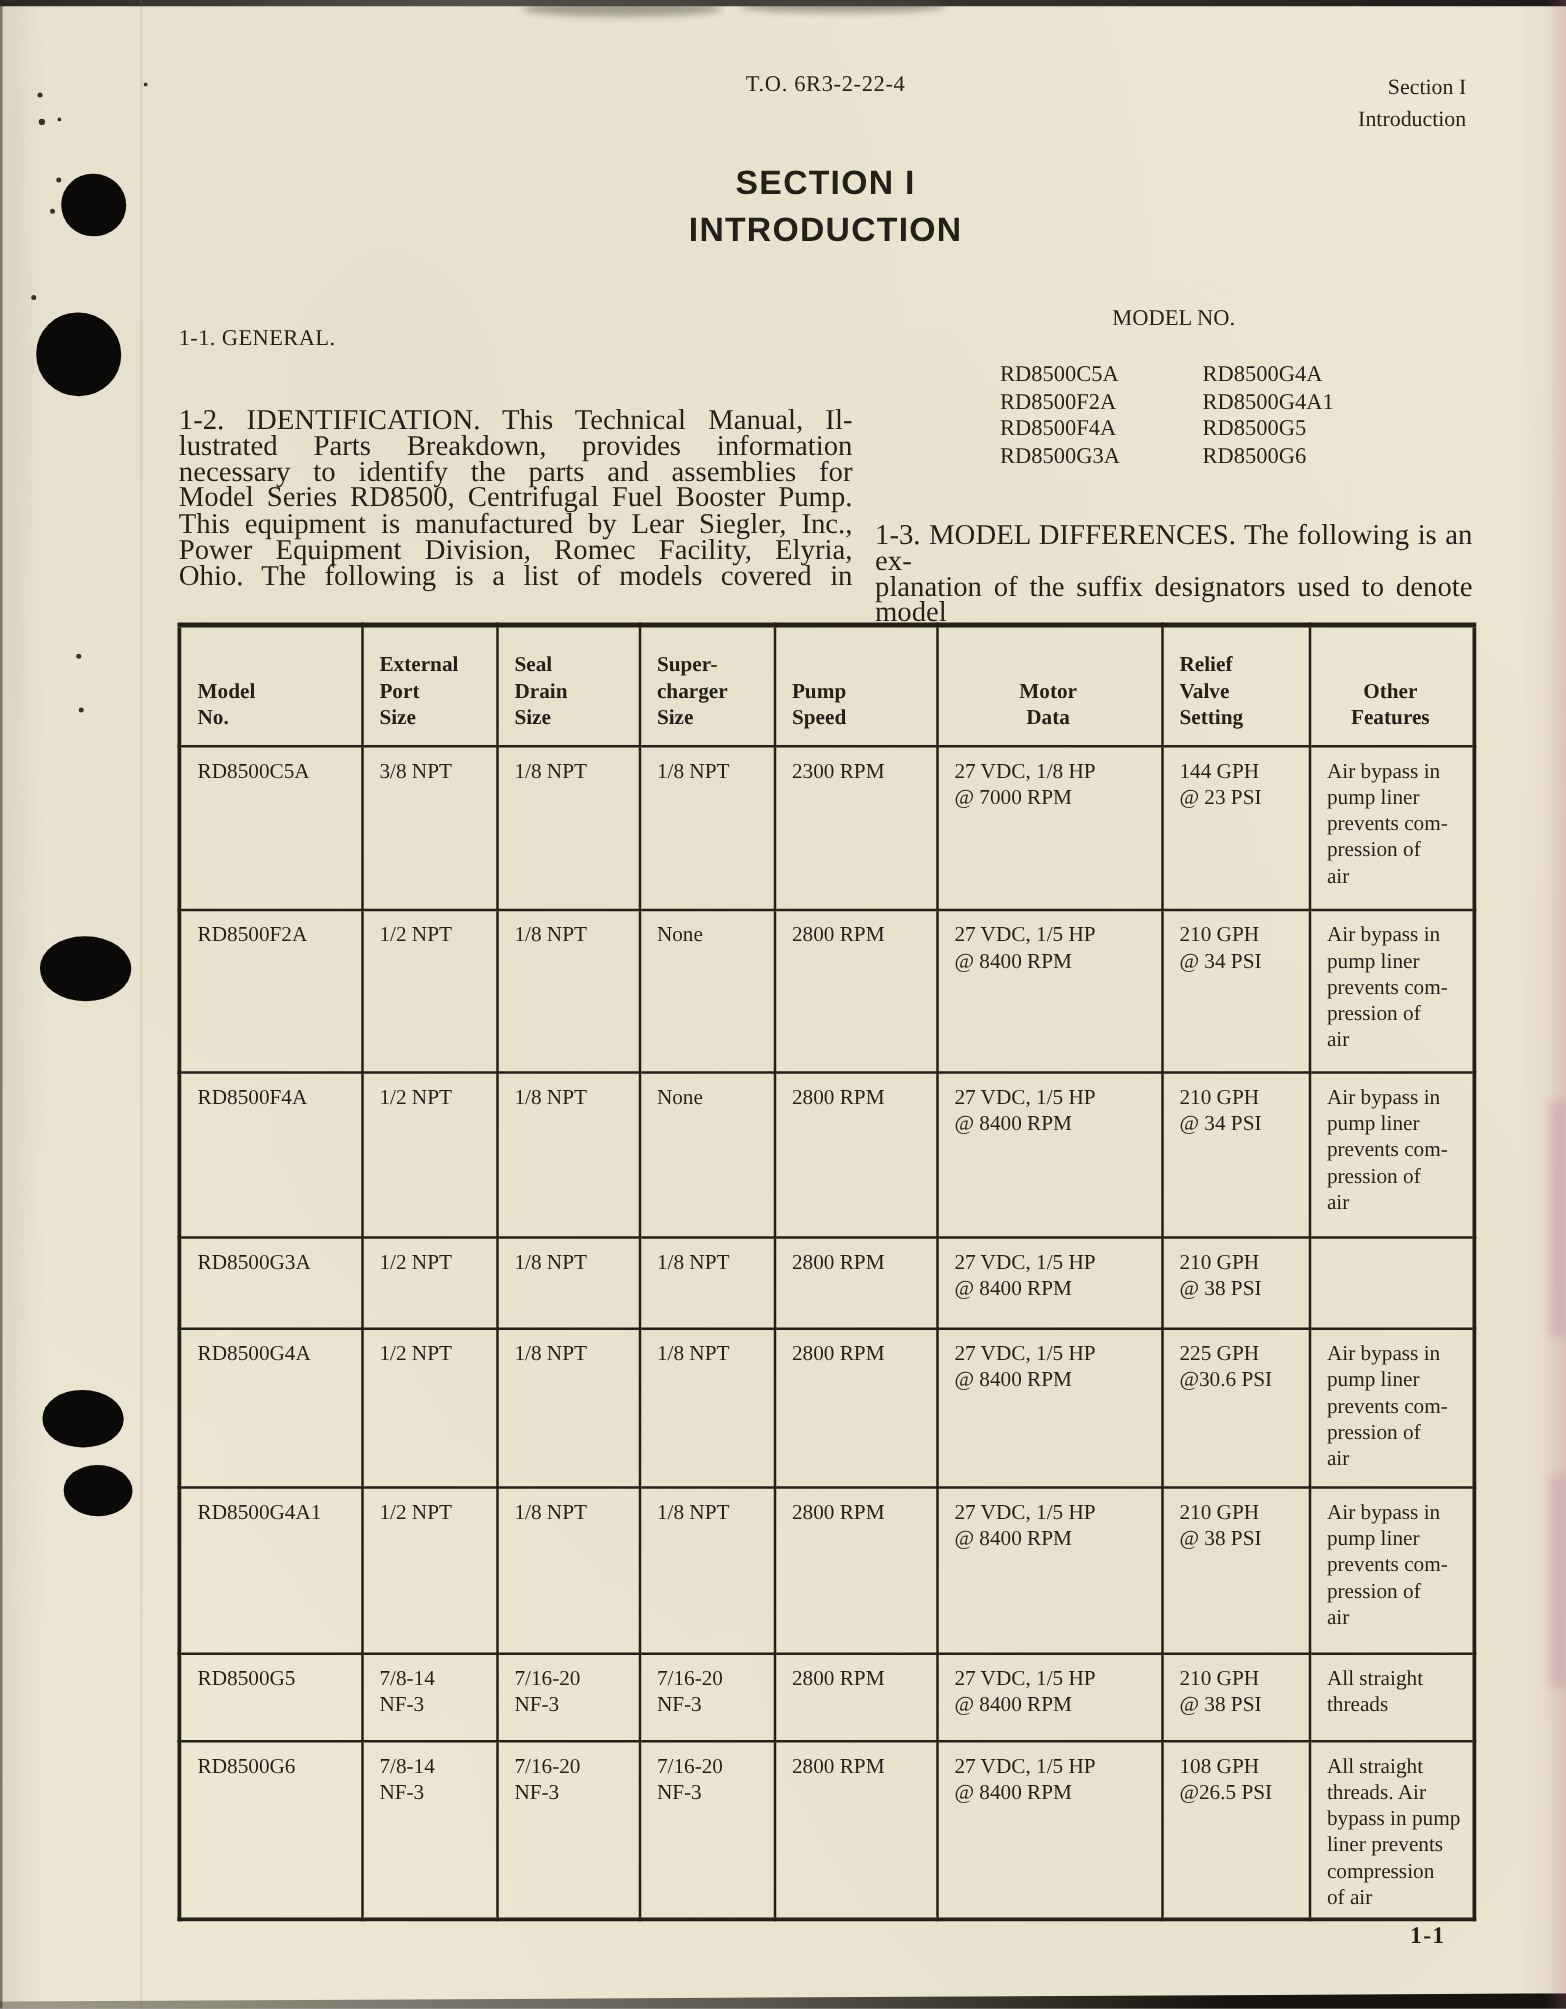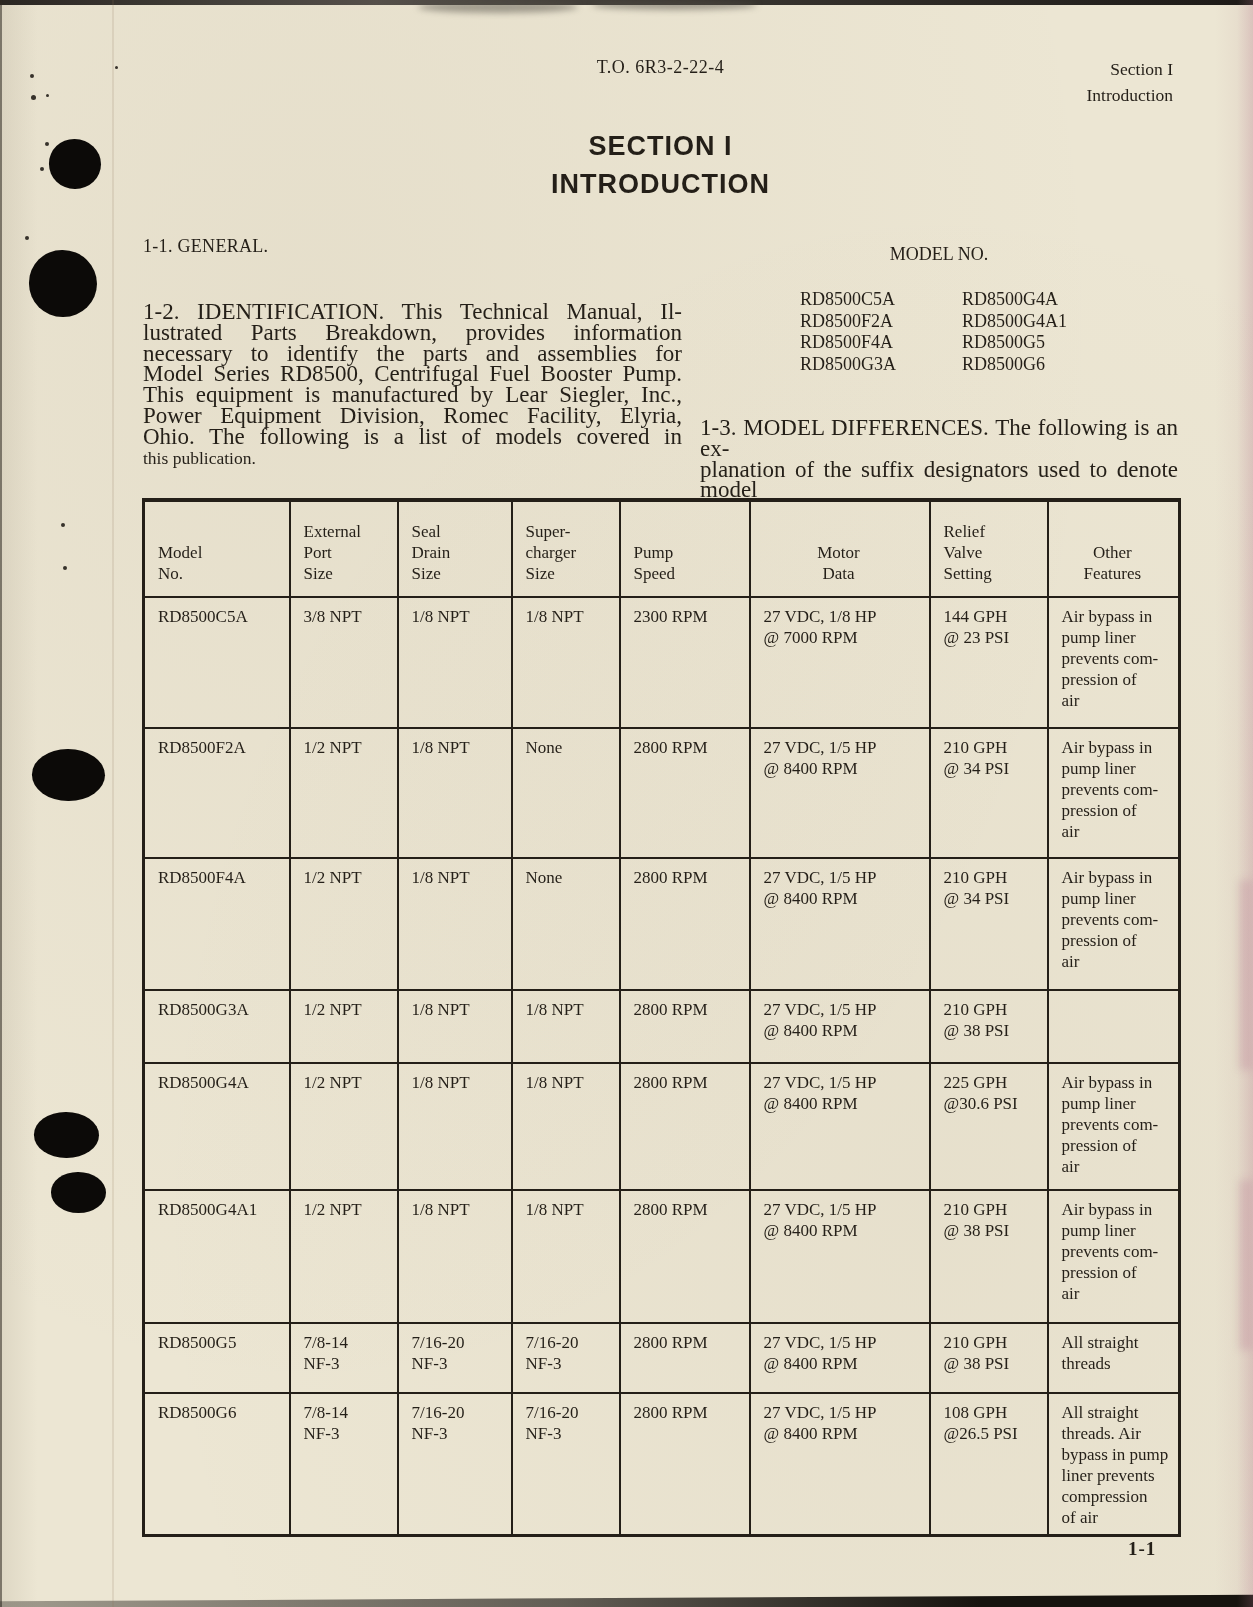--- a/index.html
+++ b/index.html
@@ -35,38 +35,38 @@
   
   .content-center { position:absolute; left:143px; width:1035px; text-align:center; }
   .to-number { top:57px; font-size:18px; letter-spacing:0.5px; }
   .section-ref { position:absolute; top:56px; right:80px; text-align:right;
     font-size:17.5px; line-height:26px; }
   .titles { top:127px; }
   .titles .t1, .titles .t2 {
     font-family:"Liberation Sans", sans-serif; font-weight:700;
     font-size:27px; letter-spacing:1px; line-height:38px; }
   
-  .col-left  { position:absolute; left:143px; top:236px; width:539px; }
+  .col-left  { position:absolute; left:143px; top:260px; width:539px; }
   .col-right { position:absolute; left:700px; top:244px; width:478px; }
   .para-heading { font-size:18px; letter-spacing:0.3px; }
   .prose { white-space:pre-line; text-align:justify; text-align-last:justify;
     font-size:23px; line-height:20.8px; }
   .prose-last { font-size:17.5px; line-height:20.8px; text-align:left; }
   .id-prose { margin-top:45px; }
   .model-heading { text-align:center; font-size:18px; }
   .model-cols { display:flex; margin-left:100px; gap:66px; margin-top:24px; }
   .model-col div { font-size:18px; line-height:21.5px; }
   .md-prose { margin-top:43px; }
   
   .model-table { position:absolute; left:142px; top:498px; width:1036px;
     border-collapse:collapse; table-layout:fixed;
     font-size:17px; color:var(--ink); }
   .model-table, .model-table th, .model-table td { border:2px solid var(--ink); }
   .model-table { border-top-width:4px; border-left-width:3px; border-right-width:3px; border-bottom-width:3px; }
-  .model-table th { font-weight:normal; white-space:pre-line; vertical-align:bottom;
+  .model-table th { font-weight:bold; white-space:pre-line; vertical-align:bottom;
     text-align:left; padding:8px 6px 12px 13px; line-height:21px; height:97px; }
   .model-table th.ctr { text-align:center; padding-left:4px; }
   .model-table td { vertical-align:top; white-space:pre-line; text-align:left;
     padding:8px 6px 6px 13px; line-height:21px; }
   tbody tr:nth-of-type(1) { height:131px; }
   tbody tr:nth-of-type(2) { height:130px; }
   tbody tr:nth-of-type(3) { height:132px; }
   tbody tr:nth-of-type(4) { height:73px;  }
   tbody tr:nth-of-type(5) { height:127px; }
   tbody tr:nth-of-type(6) { height:133px; }
@@ -116,21 +116,20 @@
 
   <div class="col-left">
     <div class="para-heading">1-1.  GENERAL.</div>
     <div class="prose id-prose">1-2.  IDENTIFICATION.  This Technical Manual, Il-
 lustrated Parts Breakdown, provides information
 necessary to identify the parts and assemblies for
 Model Series RD8500, Centrifugal Fuel Booster Pump.
 This equipment is manufactured by Lear Siegler, Inc.,
 Power Equipment Division, Romec Facility, Elyria,
 Ohio.  The following is a list of models covered in</div>
-    <div class="prose-last">this publication.</div>
   </div>
 
   <div class="col-right">
     <div class="model-heading">MODEL NO.</div>
     <div class="model-cols">
       <div class="model-col">
         <div>RD8500C5A</div>
         <div>RD8500F2A</div>
         <div>RD8500F4A</div>
         <div>RD8500G3A</div>

